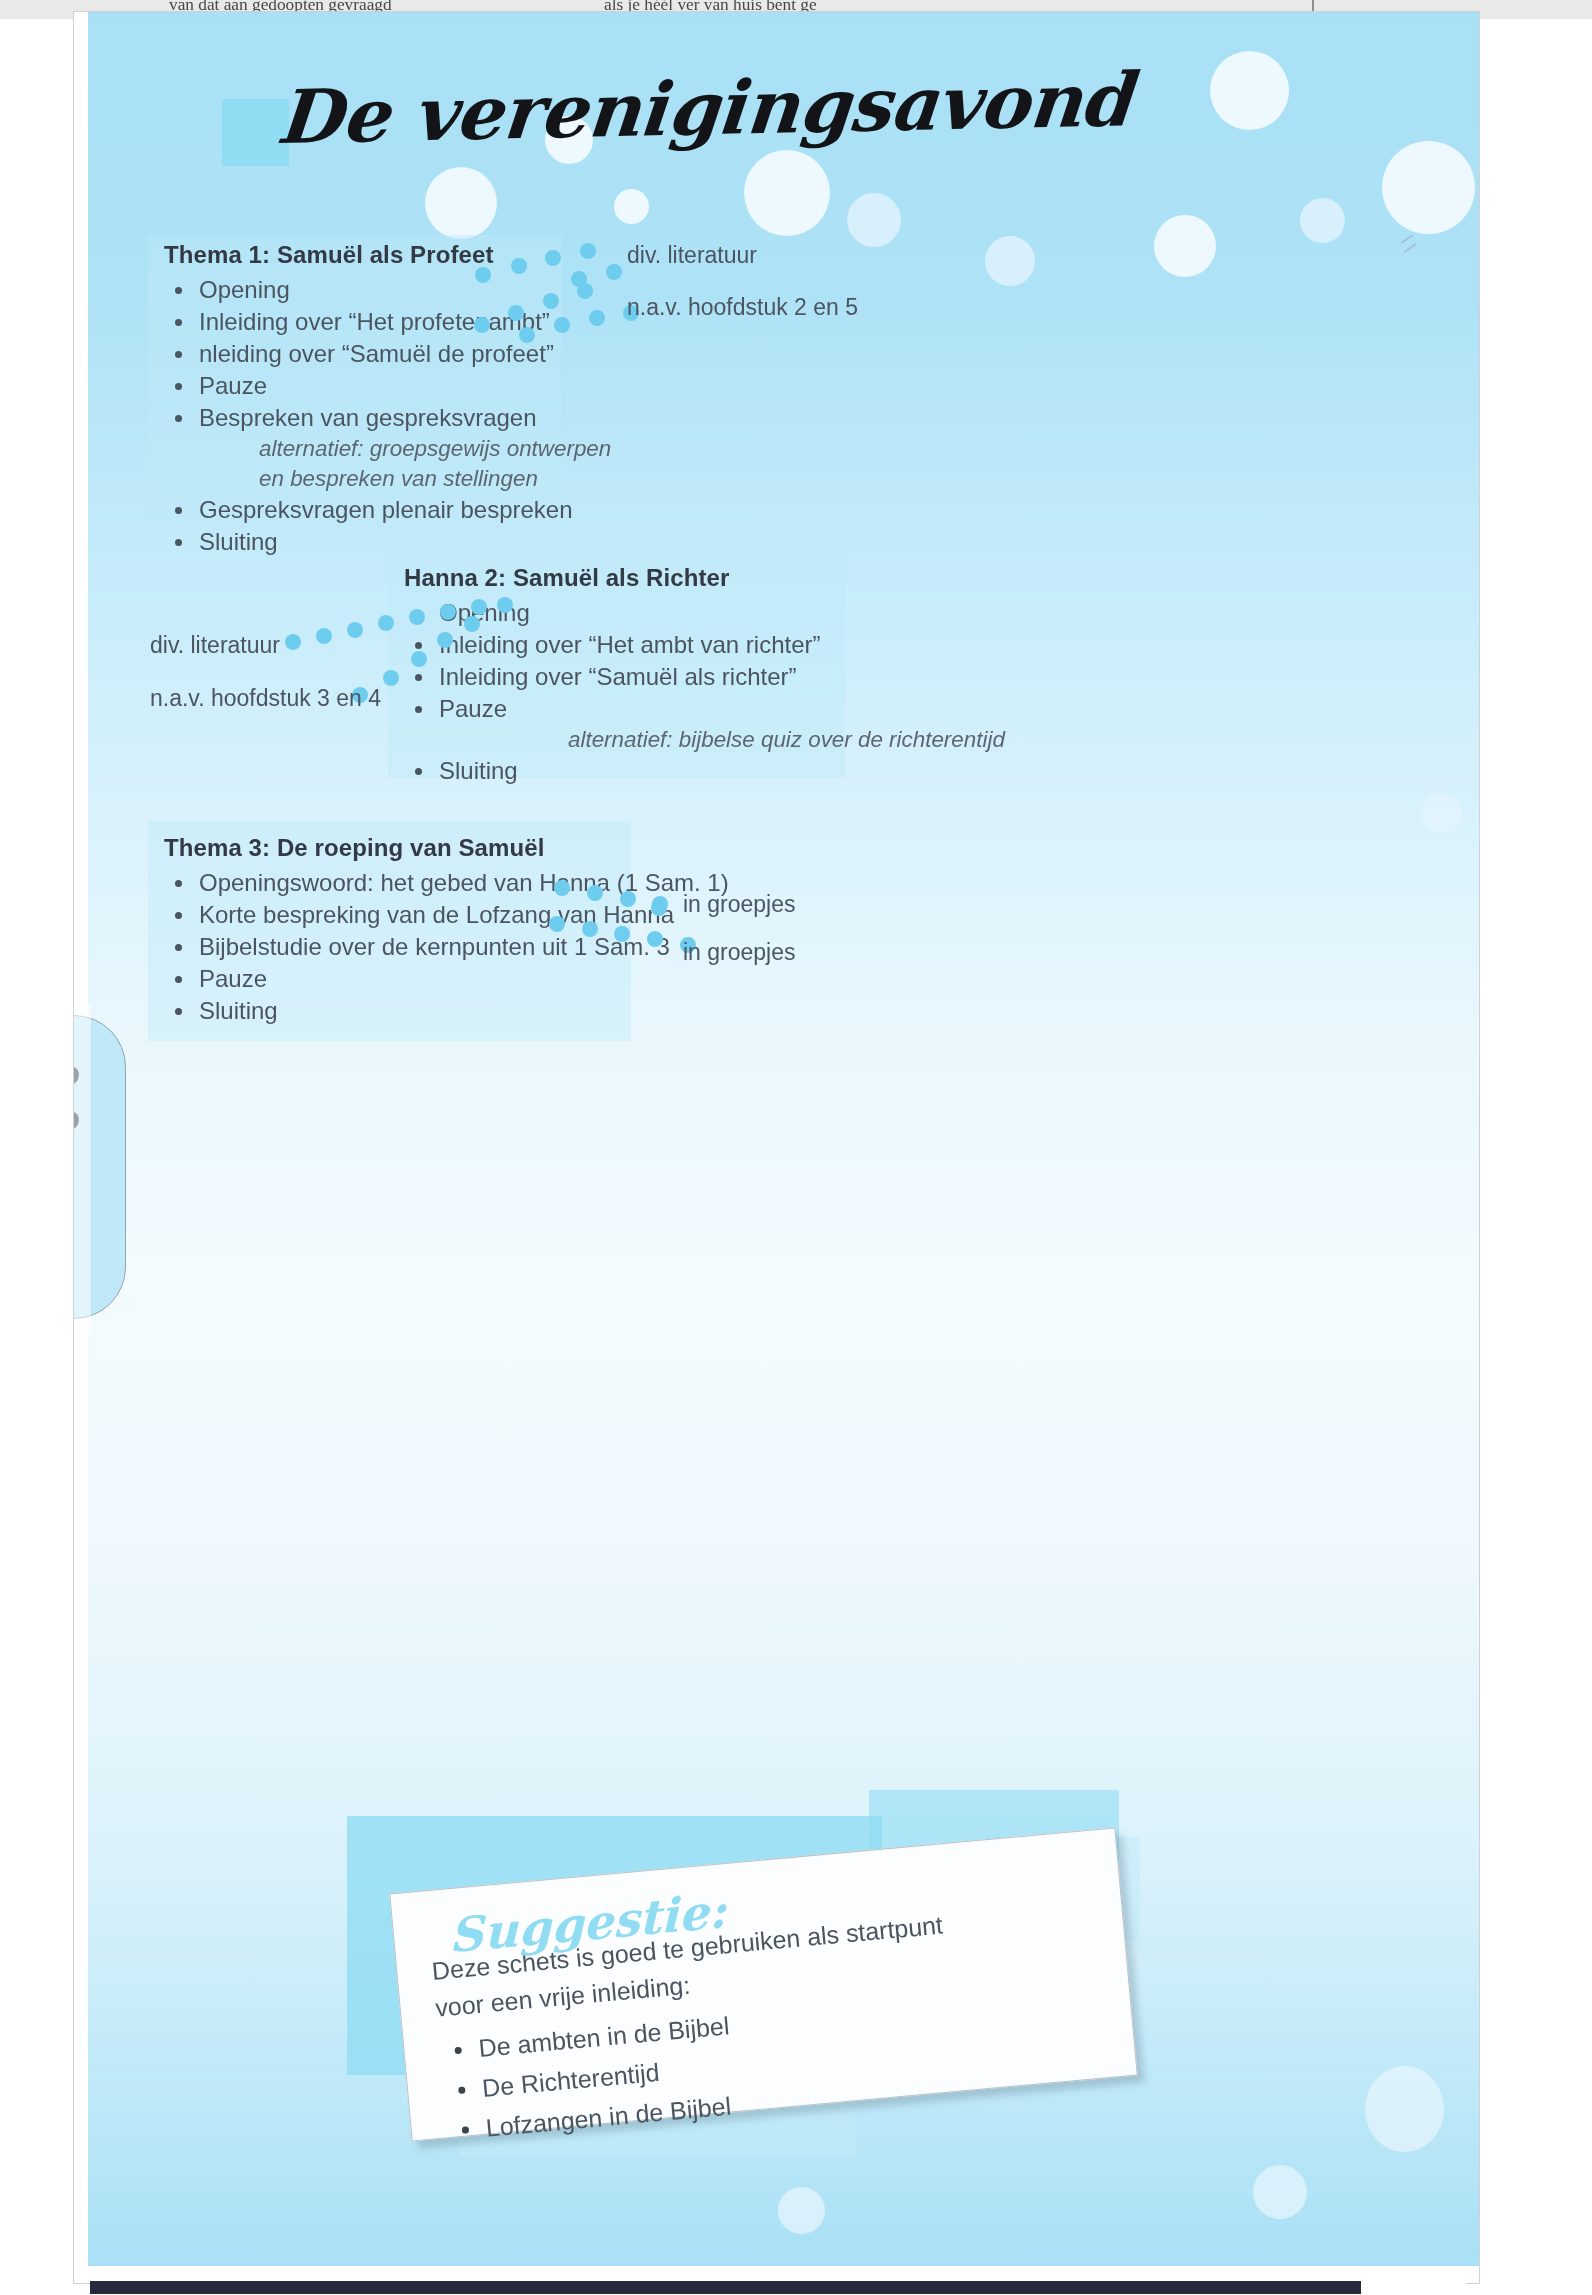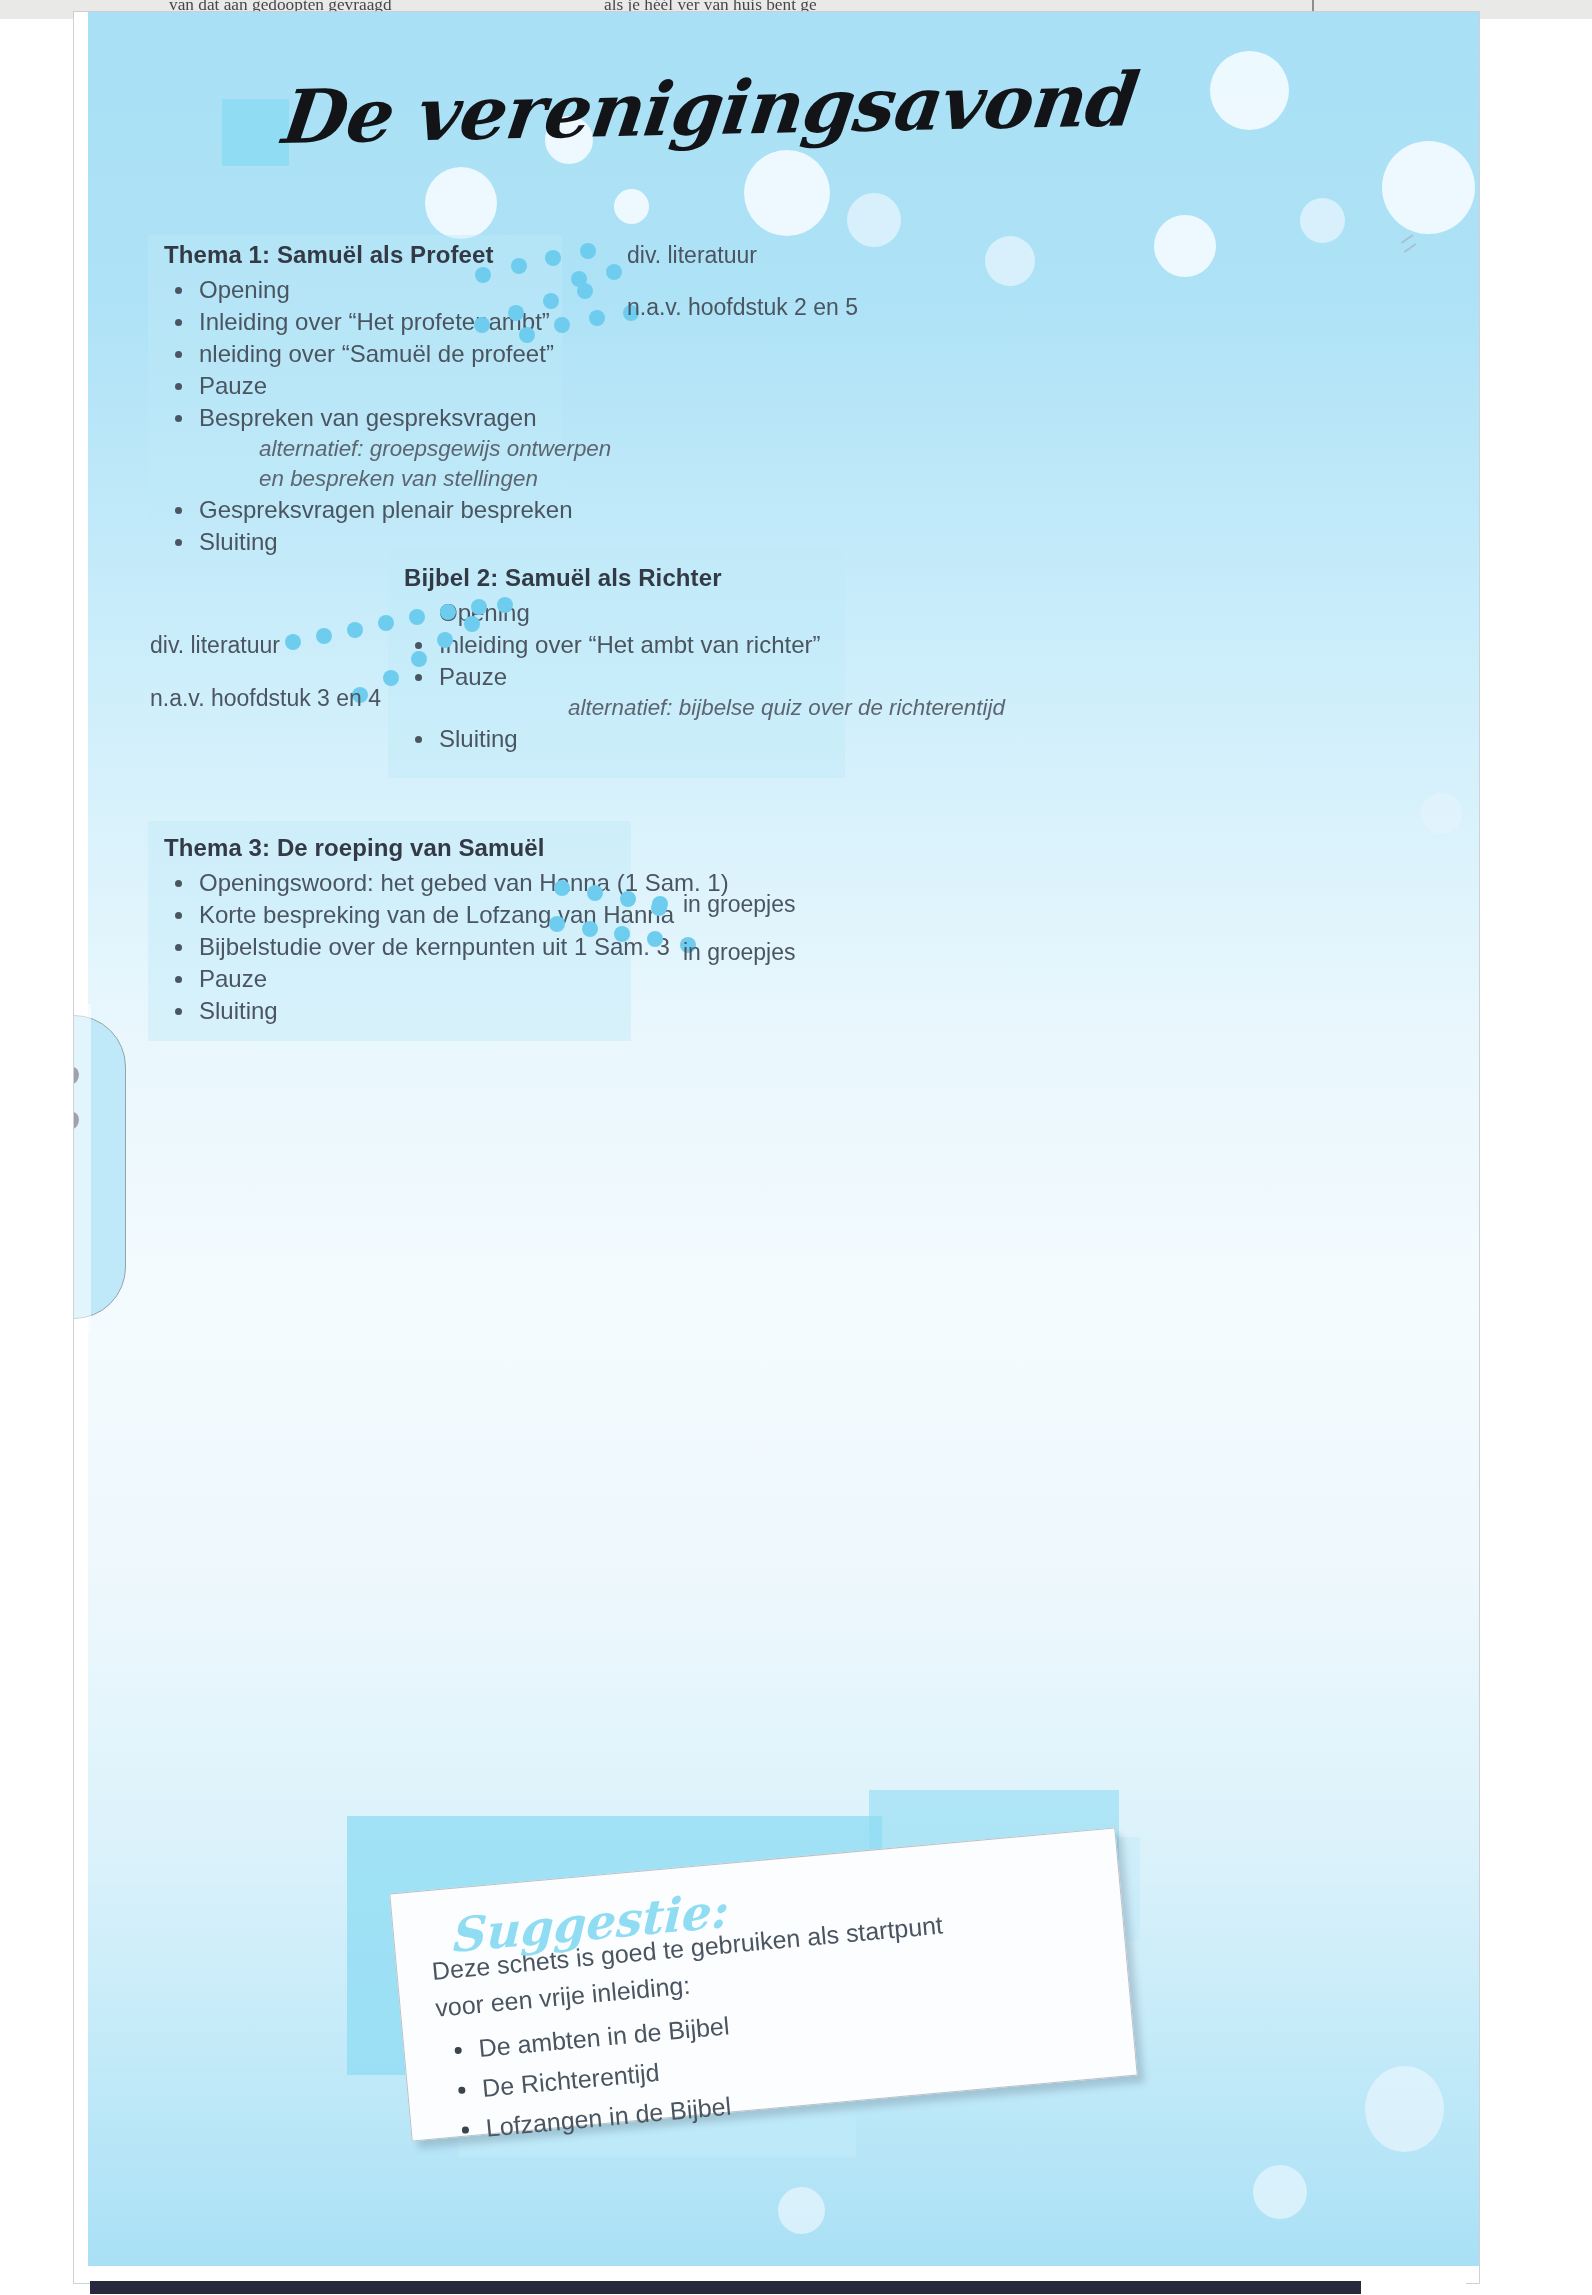--- a/index.html
+++ b/index.html
@@ -243,24 +243,25 @@
     <div class="leader-dot" style="left:535px;top:293px;"></div>
     <div class="leader-dot" style="left:483px;top:259px;"></div>
     <div class="leader-dot" style="left:518px;top:252px;"></div>
 
     <div class="annot" style="left:539px;top:230px;">div. literatuur</div>
     <div class="annot" style="left:539px;top:282px;">n.a.v. hoofdstuk 2  en 5</div>
 
     <div class="theme-card" style="left:300px;top:537px;width:457px;height:229px;"></div>
 
     <div class="theme" id="theme-2" style="left:316px;top:552px;">
-      <h2>Bijbel 2: Samuël als Richter</h2>
+      <h2>Hanna 2: Samuël als Richter</h2>
       <ul>
         <li><span class="dot"></span><span>Opening</span></li>
         <li><span class="dot"></span><span>Inleiding over “Het ambt van richter”</span></li>
+        <li><span class="dot"></span><span>Inleiding over “Samuël als richter”</span></li>
         <li><span class="dot"></span><span>Pauze</span></li>
         <li class="sub indent2">alternatief: bijbelse quiz over de richterentijd</li>
         <li><span class="dot"></span><span>Sluiting</span></li>
       </ul>
     </div>
 
     <div class="leader-dot" style="left:197px;top:622px;"></div>
     <div class="leader-dot" style="left:228px;top:616px;"></div>
     <div class="leader-dot" style="left:259px;top:610px;"></div>
     <div class="leader-dot" style="left:290px;top:603px;"></div>

